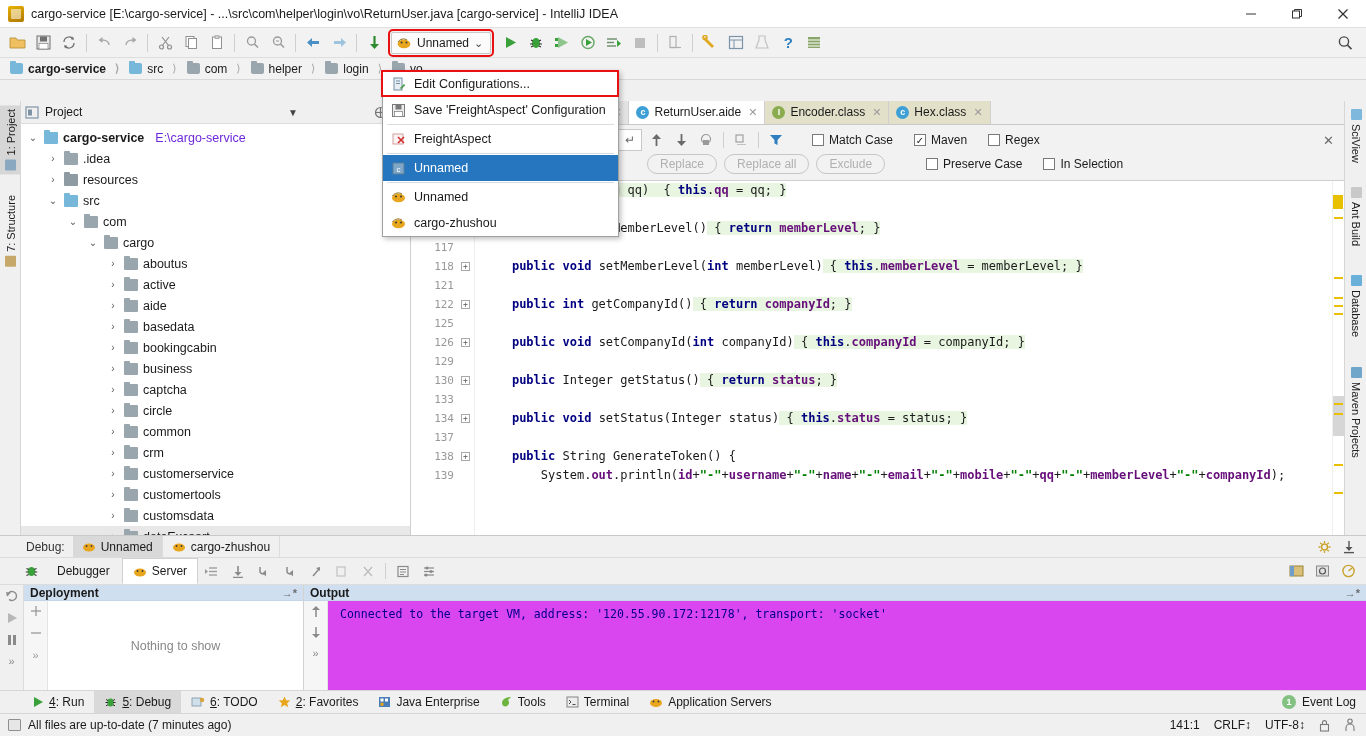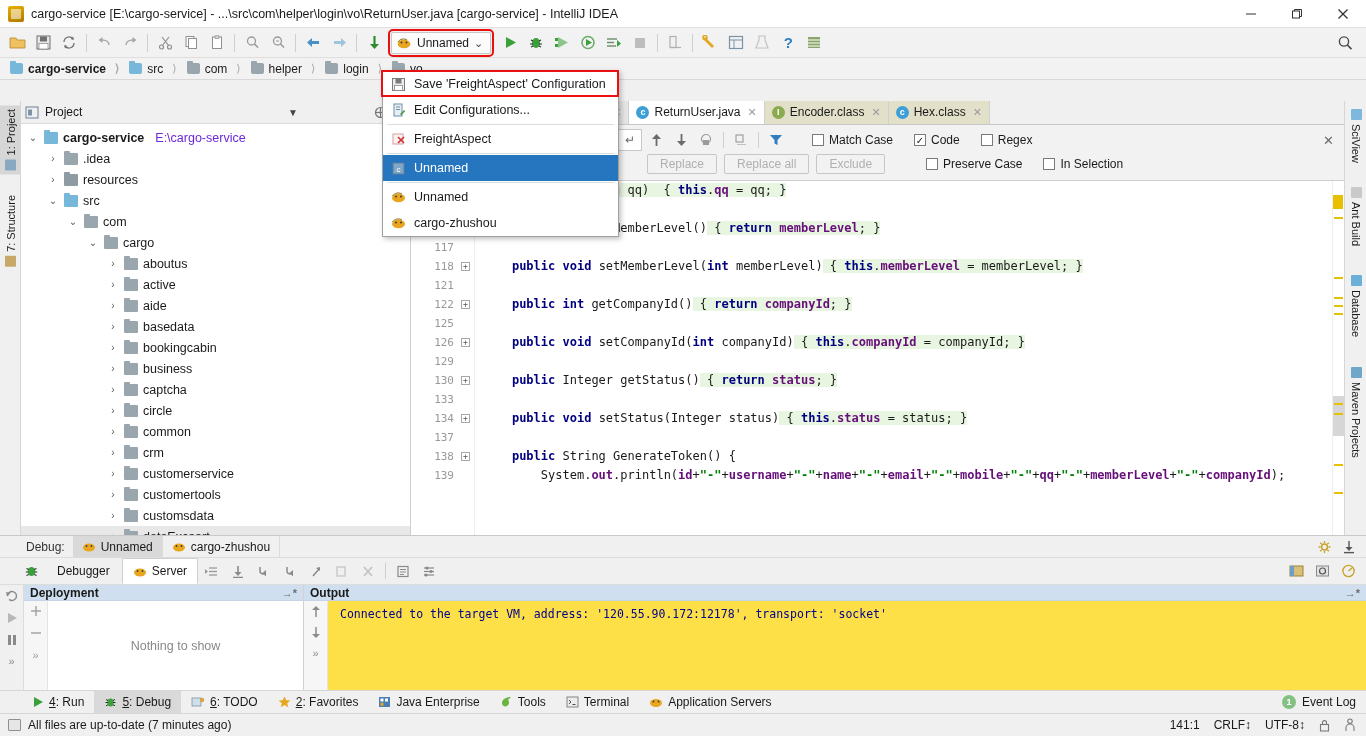--- a/index.html
+++ b/index.html
@@ -97,21 +97,21 @@
   .tclose{color:#9a9a9a;font-size:11px;margin-left:2px;}
 
   
   .findbar { background:#f2f2f2; border-bottom:1px solid #cfcfcf; padding:3px 0 4px 0; position:relative;}
   .findrow { display:flex; align-items:center; height:24px; padding-left:4px; gap:3px;}
   .fbox { width:200px; height:21px; border:1px solid #b4b4b4; background:#fff;}
   .fbtn { width:22px;height:20px;display:flex;align-items:center;justify-content:center;color:#6b6b6b;}
   .fsep{width:1px;height:16px;background:#cfcfcf;margin:0 3px;}
   .rbtn { height:20px; padding:0 12px; border:1px solid #c6c6c6; background:#f2f2f2;
      color:#b0b0b0; font-size:12px; display:flex;align-items:center;justify-content:center;
-     border-radius:2px;}
+     border-radius:10px;}
   .chk { display:flex;align-items:center;gap:5px; font-size:12px; margin-left:22px;}
   .cbox { width:12px;height:12px;border:1px solid #7a7a7a;background:#fff;flex:none;
      display:flex;align-items:center;justify-content:center;font-size:10px;color:#1a1a1a;}
   .find-x { position:absolute; right:10px; top:8px; color:#6b6b6b; font-size:13px;}
 
   
   .codewrap{flex:1; display:flex; position:relative; overflow:hidden; background:#fff;}
   .gutter{width:64px;background:#fff;border-right:1px solid #eee; flex:none; position:relative;}
   .gline{height:19px;line-height:19px;text-align:right;padding-right:20px;color:#999;
      font-family:"DejaVu Sans Mono", monospace;font-size:11px;}
@@ -157,21 +157,21 @@
   .dbg-vtool{width:24px;background:#f0f0f0;border-right:1px solid #dcdcdc;display:flex;
      flex-direction:column;align-items:center;padding-top:4px;gap:8px;}
   .dep-col{width:280px;border-right:1px solid #d2d2d2;display:flex;flex-direction:column;background:#fff;}
   .pane-head{height:16px;background:#cfdff0;display:flex;align-items:center;padding:0 6px;
      font-size:12px;color:#1a1a1a;border-bottom:1px solid #c5d5e6;font-weight:bold;}
   .pane-head .ph-end{margin-left:auto;color:#6b6b6b;font-size:11px;}
   .pane-body{flex:1;display:flex;align-items:center;justify-content:center;color:#888;font-size:12.5px;
      position:relative;background:#fff;}
   .dep-gutter{width:24px;background:#f6f6f6;border-right:1px solid #e4e4e4;display:flex;
      flex-direction:column;align-items:center;padding-top:4px;gap:10px;color:#9a9a9a;}
-  .out-col{flex:1;display:flex;flex-direction:column;min-width:0;background:#fde047;}
+  .out-col{flex:1;display:flex;flex-direction:column;min-width:0;background:#d946ef;}
   .out-body{flex:1;display:flex;min-height:0;}
   .out-gutter{width:24px;background:#f6f6f6;border-right:1px solid #e4e4e4;display:flex;
      flex-direction:column;align-items:center;padding-top:4px;gap:8px;color:#7d7d7d;font-size:11px;}
   .out-text{flex:1;padding:6px 0 0 12px;font-family:"DejaVu Sans Mono", monospace;font-size:11.5px;
      color:#00008b;white-space:pre;overflow:hidden;}
 
   
   .twbar{position:absolute;left:0;right:0;bottom:23px;height:23px;background:#f0f0f0;
      border-top:1px solid #d6d6d6;display:flex;align-items:center;padding-left:22px;font-size:12px;}
   .tw{height:23px;display:flex;align-items:center;gap:5px;padding:0 10px;}
@@ -599,21 +599,21 @@
             <span>go-service</span>
             <span class="tclose">✕</span>
           </div>
           <div class="tab">
             <span class="tbadge c">c</span>
             <span>UsersFilter.java</span>
             <span class="tclose">✕</span>
           </div>
           <div class="tab active">
             <span class="tbadge c">c</span>
-            <span>ReturnUser.java</span>
+            <span>ReturnUser.aide</span>
             <span class="tclose">✕</span>
           </div>
           <div class="tab cls">
             <span class="tbadge i">I</span>
             <span>Encoder.class</span>
             <span class="tclose">✕</span>
           </div>
           <div class="tab cls">
             <span class="tbadge c">c</span>
             <span>Hex.class</span>
@@ -655,21 +655,21 @@
             <svg width="15" height="14" viewBox="0 0 15 14">
                 <polygon points="1,2 13,2 8.5,7 8.5,12 5.5,10.5 5.5,7" fill="#2f7fc0"></polygon>
               </svg>
           </div>
           <div class="chk">
             <span class="cbox"></span>
             <span>Match Case</span>
           </div>
           <div class="chk" style="margin-left:18px;">
             <span class="cbox">✓</span>
-            <span>Code</span>
+            <span>Maven</span>
           </div>
           <div class="chk" style="margin-left:18px;">
             <span class="cbox"></span>
             <span>Regex</span>
           </div>
         </div>
         <div class="findrow">
           <div class="fbox"></div>
           <div style="width:26px"></div>
           <div class="rbtn">Replace</div>
@@ -1042,38 +1042,38 @@
             <circle cx="6" cy="3.2" r="2.2" fill="none" stroke="#7a7a7a" stroke-width="1.1"></circle>
             <path d="M2 13v-3a4 4 0 0 1 8 0v3" fill="none" stroke="#7a7a7a" stroke-width="1.1"></path>
           </svg>
       </span>
     </div>
   </div>
 
   <div class="popup">
     <div class="pitem">
       <span class="picon">
-        <svg width="13" height="13" viewBox="0 0 13 13">
-            <rect x="0.5" y="0.5" width="12" height="12" fill="#ededed" stroke="#7a7a7a"></rect>
-            <rect x="3.5" y="1" width="6" height="4.5" fill="#7a7a7a"></rect>
-            <rect x="2.5" y="7.5" width="8" height="5" fill="#fff" stroke="#7a7a7a" stroke-width="0.7"></rect>
-          </svg>
-      </span>
-      <span>Save 'FreightAspect' Configuration</span>
-    </div>
-    <div class="pitem">
-      <span class="picon">
         <svg width="14" height="14" viewBox="0 0 14 14">
             <rect x="2" y="1" width="8" height="12" fill="#e9eef2" stroke="#6f8fa8" stroke-width="1"></rect>
             <line x1="4" y1="4" x2="8" y2="4" stroke="#6f8fa8"></line>
             <line x1="4" y1="6.5" x2="8" y2="6.5" stroke="#6f8fa8"></line>
             <path d="M8 11l4-4 1.2 1.2-4 4z" fill="#4a9a4a"></path>
           </svg>
       </span>
       <span>Edit Configurations...</span>
+    </div>
+    <div class="pitem">
+      <span class="picon">
+        <svg width="13" height="13" viewBox="0 0 13 13">
+            <rect x="0.5" y="0.5" width="12" height="12" fill="#ededed" stroke="#7a7a7a"></rect>
+            <rect x="3.5" y="1" width="6" height="4.5" fill="#7a7a7a"></rect>
+            <rect x="2.5" y="7.5" width="8" height="5" fill="#fff" stroke="#7a7a7a" stroke-width="0.7"></rect>
+          </svg>
+      </span>
+      <span>Save 'FreightAspect' Configuration</span>
     </div>
     <div class="pdiv"></div>
     <div class="pitem">
       <span class="picon">
         <svg width="14" height="14" viewBox="0 0 14 14">
             <rect x="1" y="2" width="10" height="10" fill="#fdf2f2" stroke="#d0a0a0"></rect>
             <path d="M6 5l6 6M12 5l-6 6" stroke="#d03030" stroke-width="1.6"></path>
           </svg>
       </span>
       <span>FreightAspect</span>

